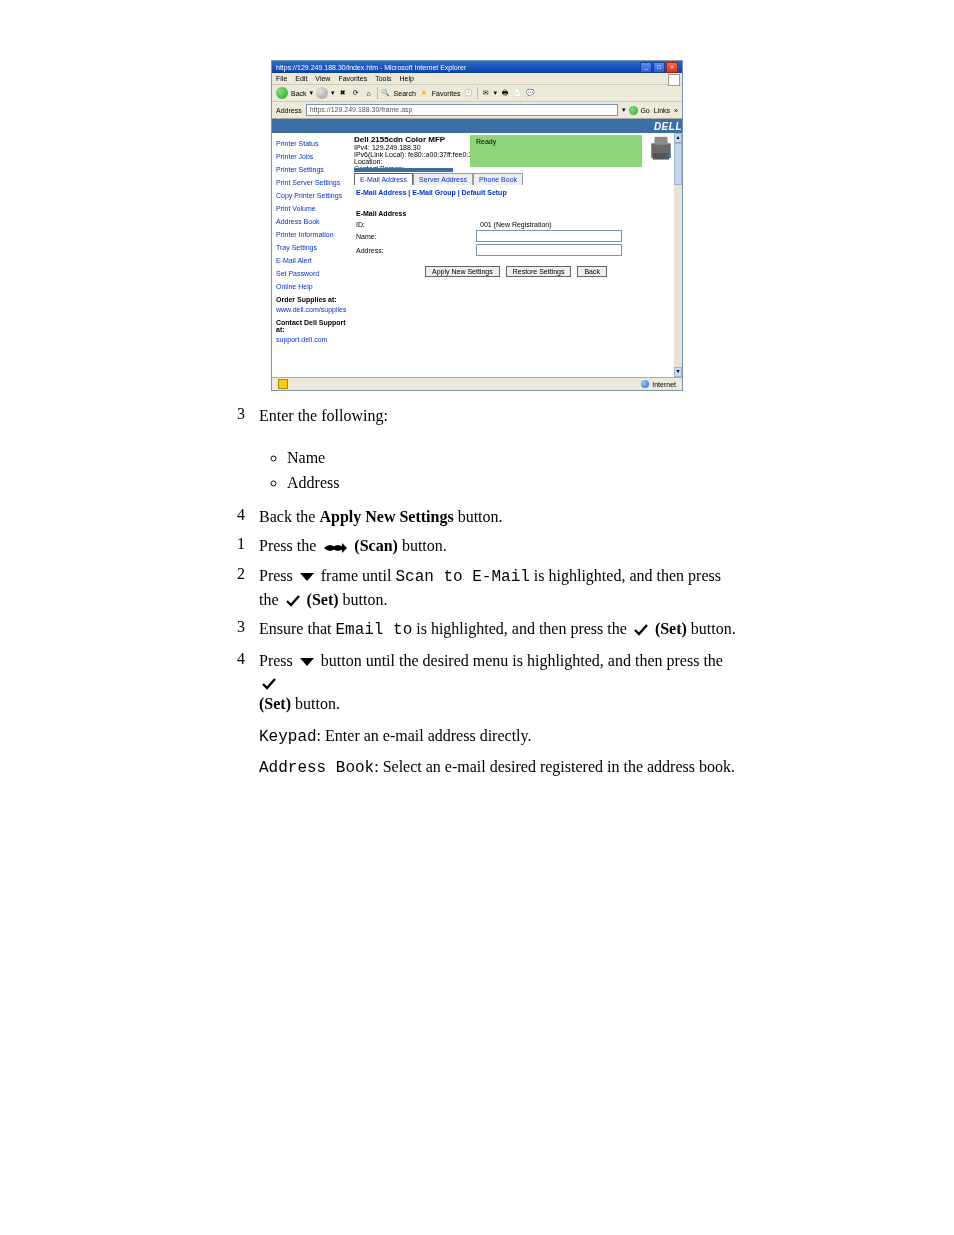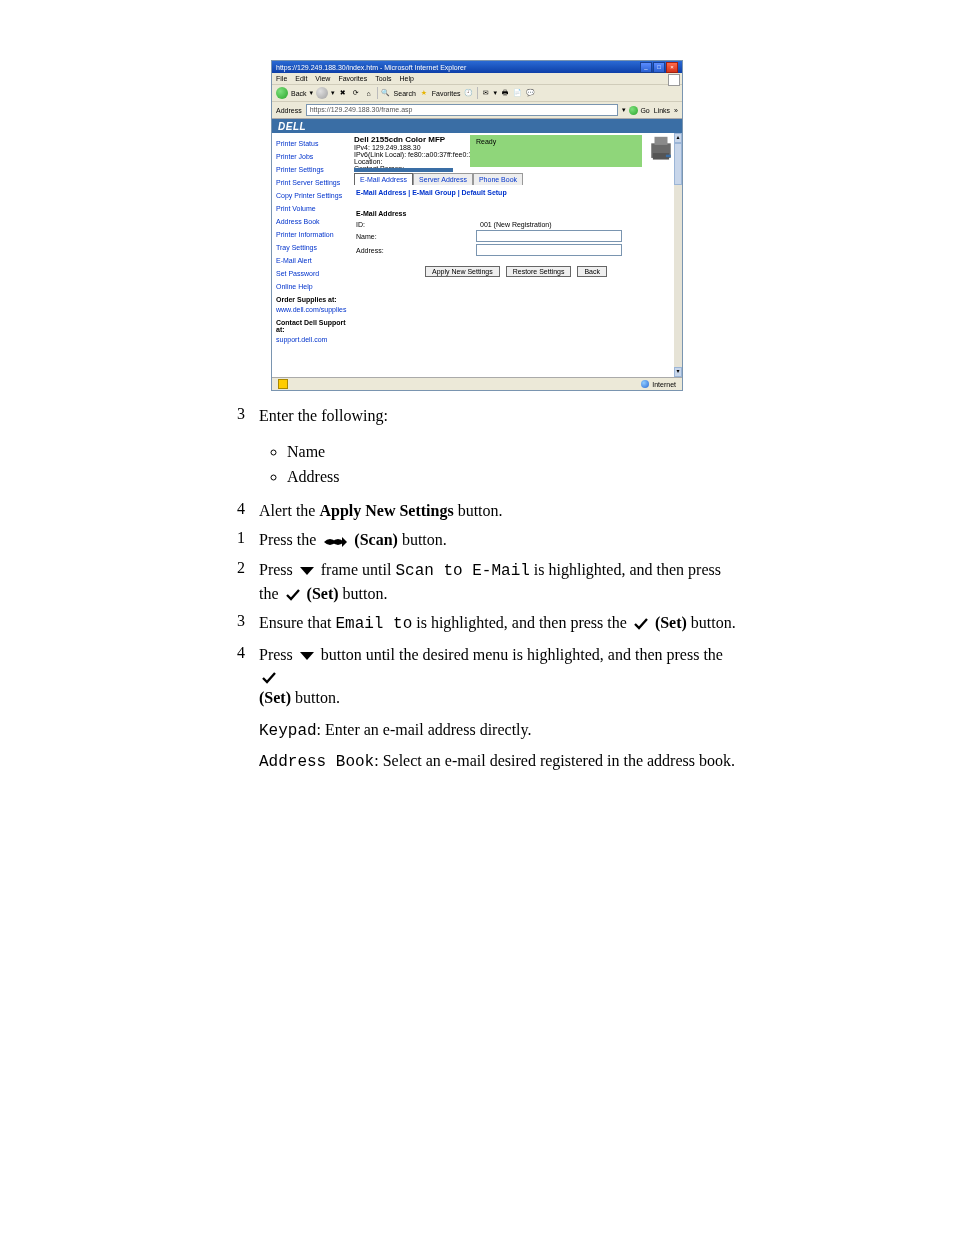--- a/index.html
+++ b/index.html
@@ -76,21 +76,21 @@
   }
   .addrbar .go {
     display:flex; align-items:center; gap:2px;
   }
   .content {
     display:flex; background:#15803d; height:244px;
   }
   .sidebar {
     width:70px; background:#fff; border-right:0; padding:4px 4px; font-size:7px;
   }
-  .brandrow { background:#3a6ea5; height:14px; display:flex; align-items:center; padding-left:6px; }
+  .brandrow { background:#3a6ea5; height:14px; display:flex; align-items:center; padding-left:6px;justify-content:flex-end; }
   .brandrow span { color:#fff; font-weight:bold; font-style:italic; font-size:10px; letter-spacing:0.5px;}
   .nav-item { color:#0033cc; padding:3px 0; cursor:default; }
   .nav-static { color:#000; padding:3px 0 0 0; font-weight:bold; }
   .main {
     flex:1; background:#fff; position:relative; font-size:7px;
   }
   .hdrrow {
     display:flex; align-items:stretch; height:36px; background:#fff;
   }
   .hdrinfo { width:110px; padding:2px 4px; font-size:7px; }
@@ -134,21 +134,21 @@
     position:absolute; right:0; top:0; bottom:0; width:8px; background:#e6e3d6;
   }
   .scrollbar-r .thumb { position:absolute; top:10px; left:0; right:0; height:40px; background:#c8d6ea; border:1px solid #9bb5d6;}
   .scrollbar-r .arrow { position:absolute; left:0; right:0; height:8px; background:#c8d6ea; border:1px solid #9bb5d6; font-size:6px; text-align:center; line-height:6px;}
   .scrollbar-r .aup { top:0; } .scrollbar-r .adown { bottom:0; }
 
   ol.steps { list-style:none; padding:0; margin:0; }
   ol.steps > li { display:flex; margin: 4px 0 8px 0; }
   ol.steps > li > .num { width:30px; text-align:right; padding-right:14px; }
   ol.steps > li > .body { flex:1; line-height:1.35; }
-  ul.bullets { margin: 14px 0 2px 28px; padding:0; }
+  ul.bullets { margin: 20px 0 2px 28px; padding:0; }
   ul.bullets li { margin:4px 0; }
 
   h3.section {
     font-family: Arial, Helvetica, sans-serif;
     font-weight: bold;
     font-size: 17px;
     margin: 24px 0 10px 0;
   }
 
   .scan-icon {
@@ -330,21 +330,21 @@
         <span>Enter the following:</span>
         <ul class="bullets">
           <li>Name</li>
           <li>Address</li>
         </ul>
       </span>
     </li>
     <li>
       <span class="num">4</span>
       <span class="body">
-        <span>Alert the </span><b>Apply New Settings</b><span> button.</span>
+        <span>Back the </span><b>Apply New Settings</b><span> button.</span>
       </span>
     </li>
   </ol>
 
 
   <ol class="steps">
     <li>
       <span class="num">1</span>
       <span class="body">
         <span>Press the </span>

